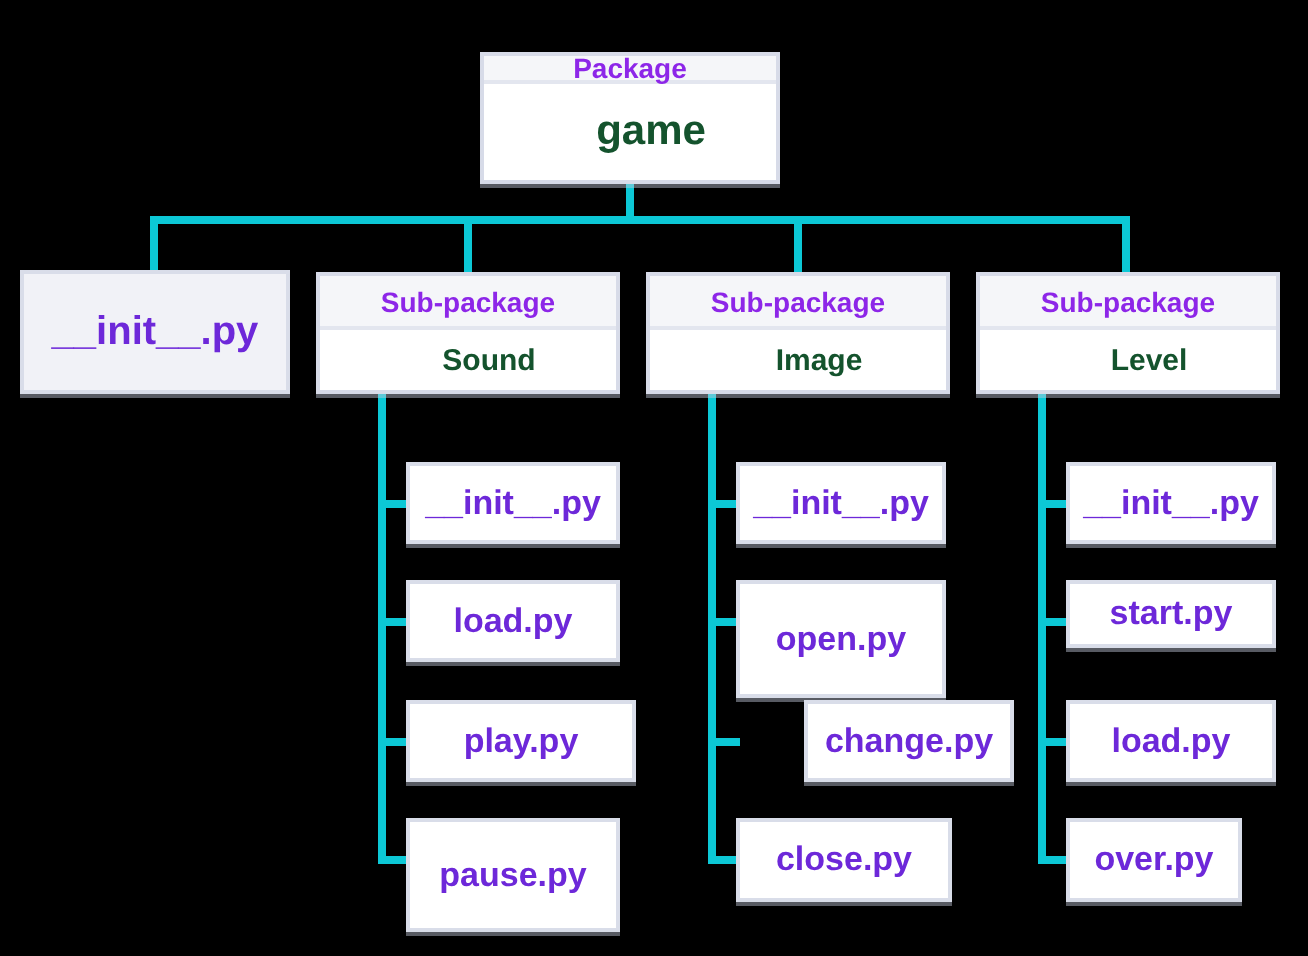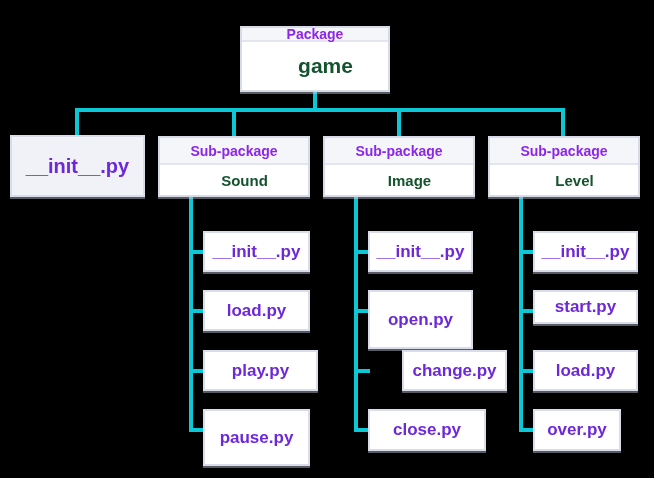--- a/index.html
+++ b/index.html
@@ -116,20 +116,20 @@
   </div>
 
   <div class="file" style="left:203px; top:231px; width:107px; height:41px;">__init__.py</div>
   <div class="file" style="left:203px; top:290px; width:107px; height:41px;">load.py</div>
   <div class="file" style="left:203px; top:350px; width:115px; height:41px;">play.py</div>
   <div class="file" style="left:203px; top:409px; width:107px; height:57px;">pause.py</div>
 
   <div class="file" style="left:368px; top:231px; width:105px; height:41px;">__init__.py</div>
   <div class="file" style="left:368px; top:290px; width:105px; height:59px;">open.py</div>
   <div class="file" style="left:357px; top:350px; width:105px; height:41px;margin-left:45px;">change.py</div>
-  <div class="file" style="left:368px; top:409px; width:118px; height:42px;">close.py</div>
+  <div class="file" style="left:368px; top:409px; width:108px; height:42px;">close.py</div>
 
   <div class="file" style="left:533px; top:231px; width:105px; height:41px;">__init__.py</div>
   <div class="file" style="left:533px; top:290px; width:105px; height:34px;">start.py</div>
   <div class="file" style="left:533px; top:350px; width:105px; height:41px;">load.py</div>
   <div class="file" style="left:533px; top:409px; width:88px; height:42px;">over.py</div>
 
 </div>
 
 </body></html>

